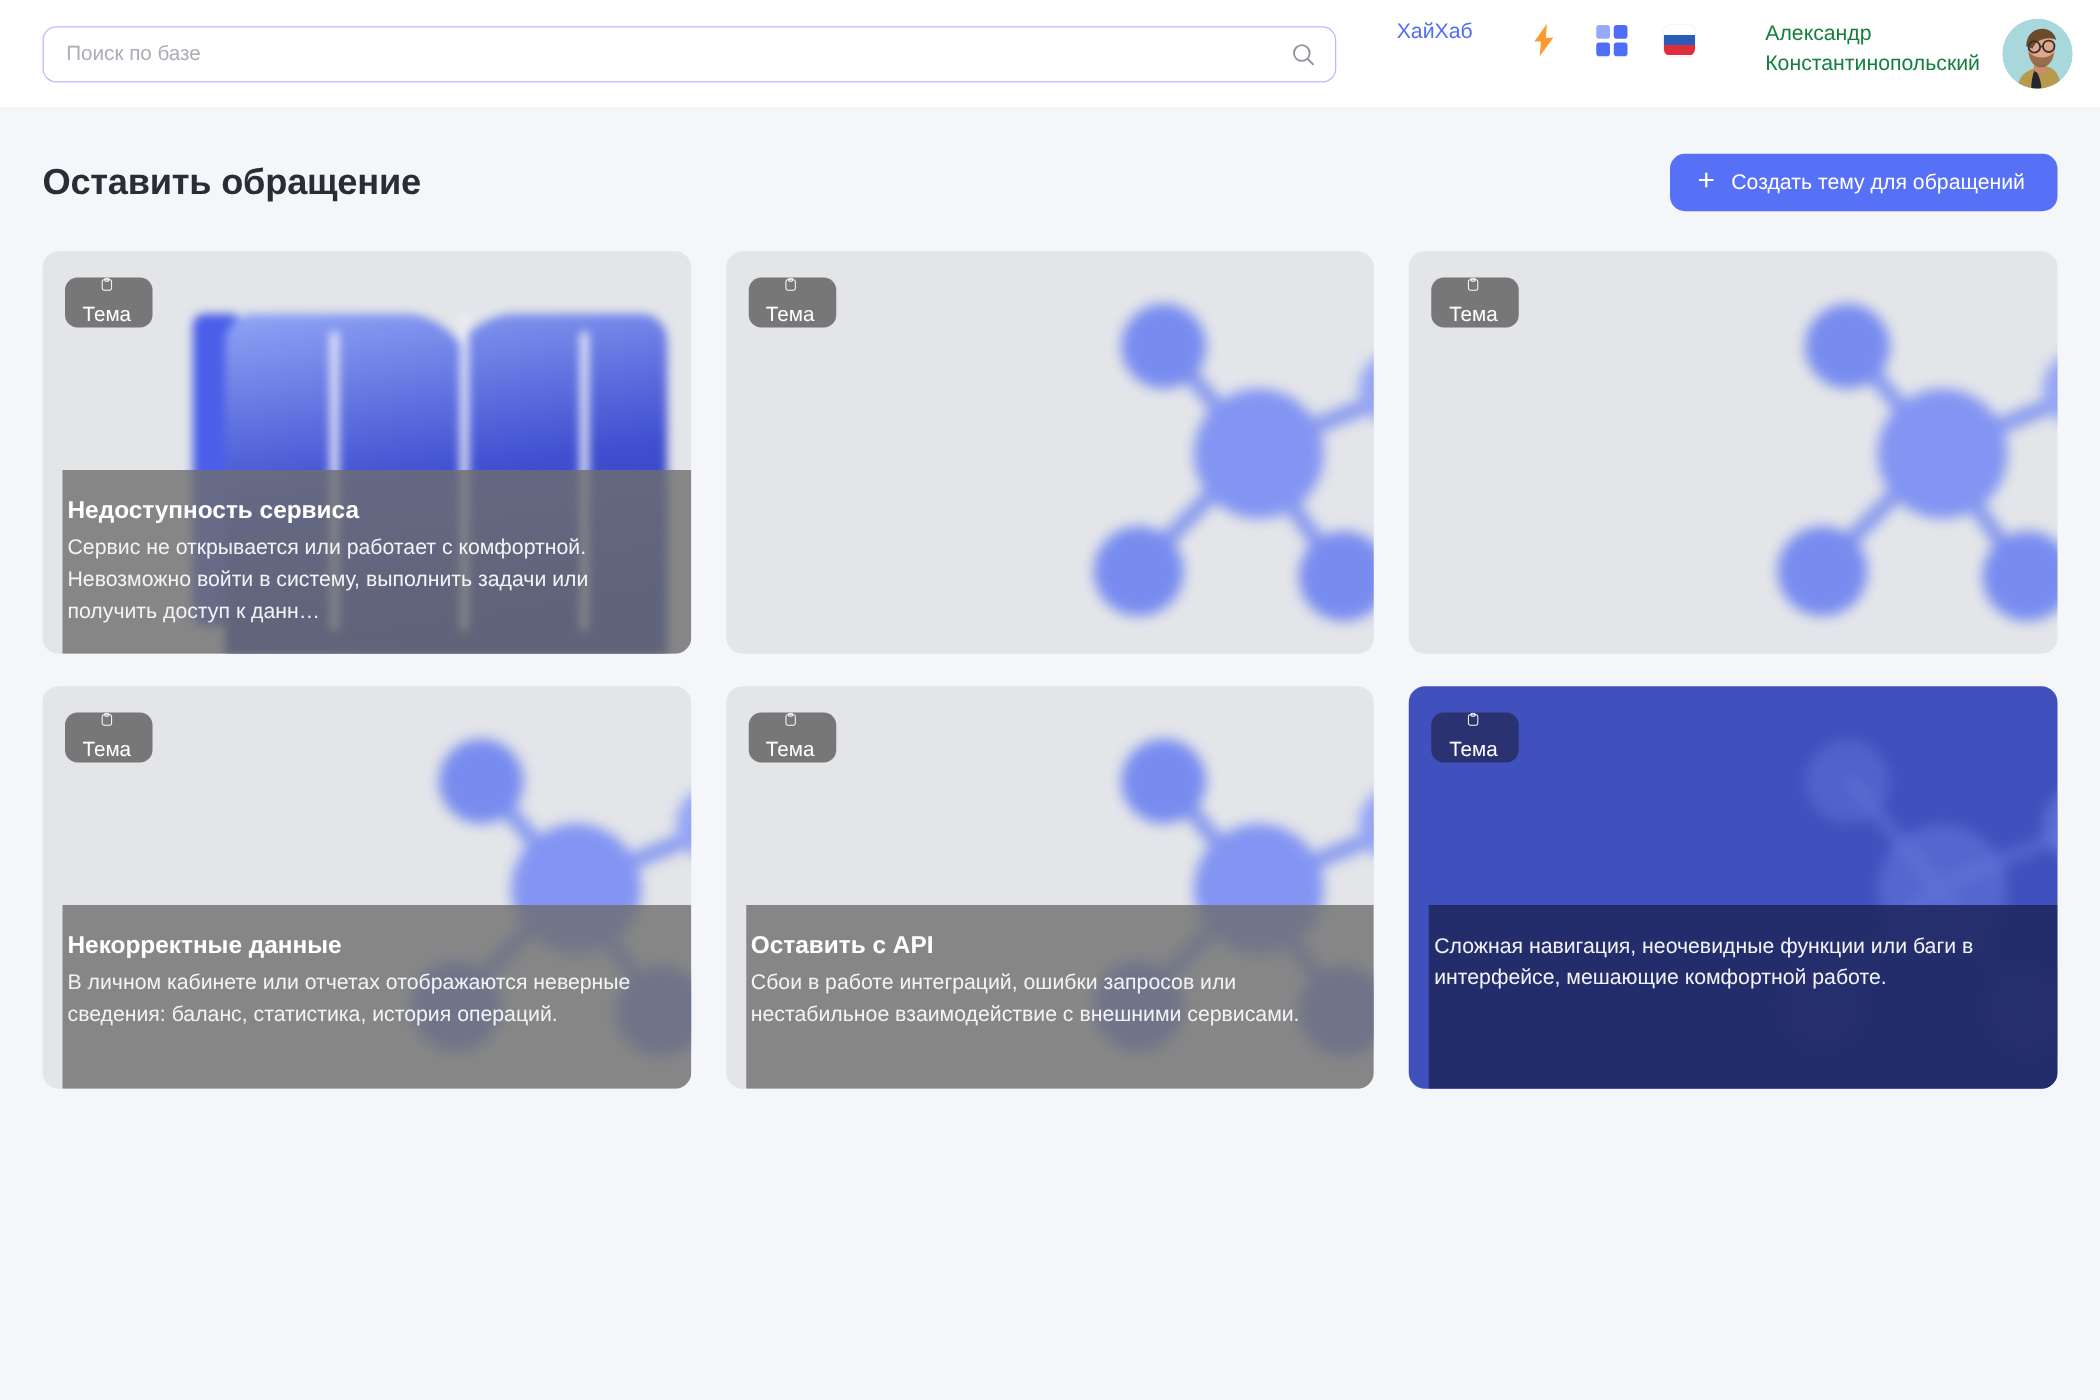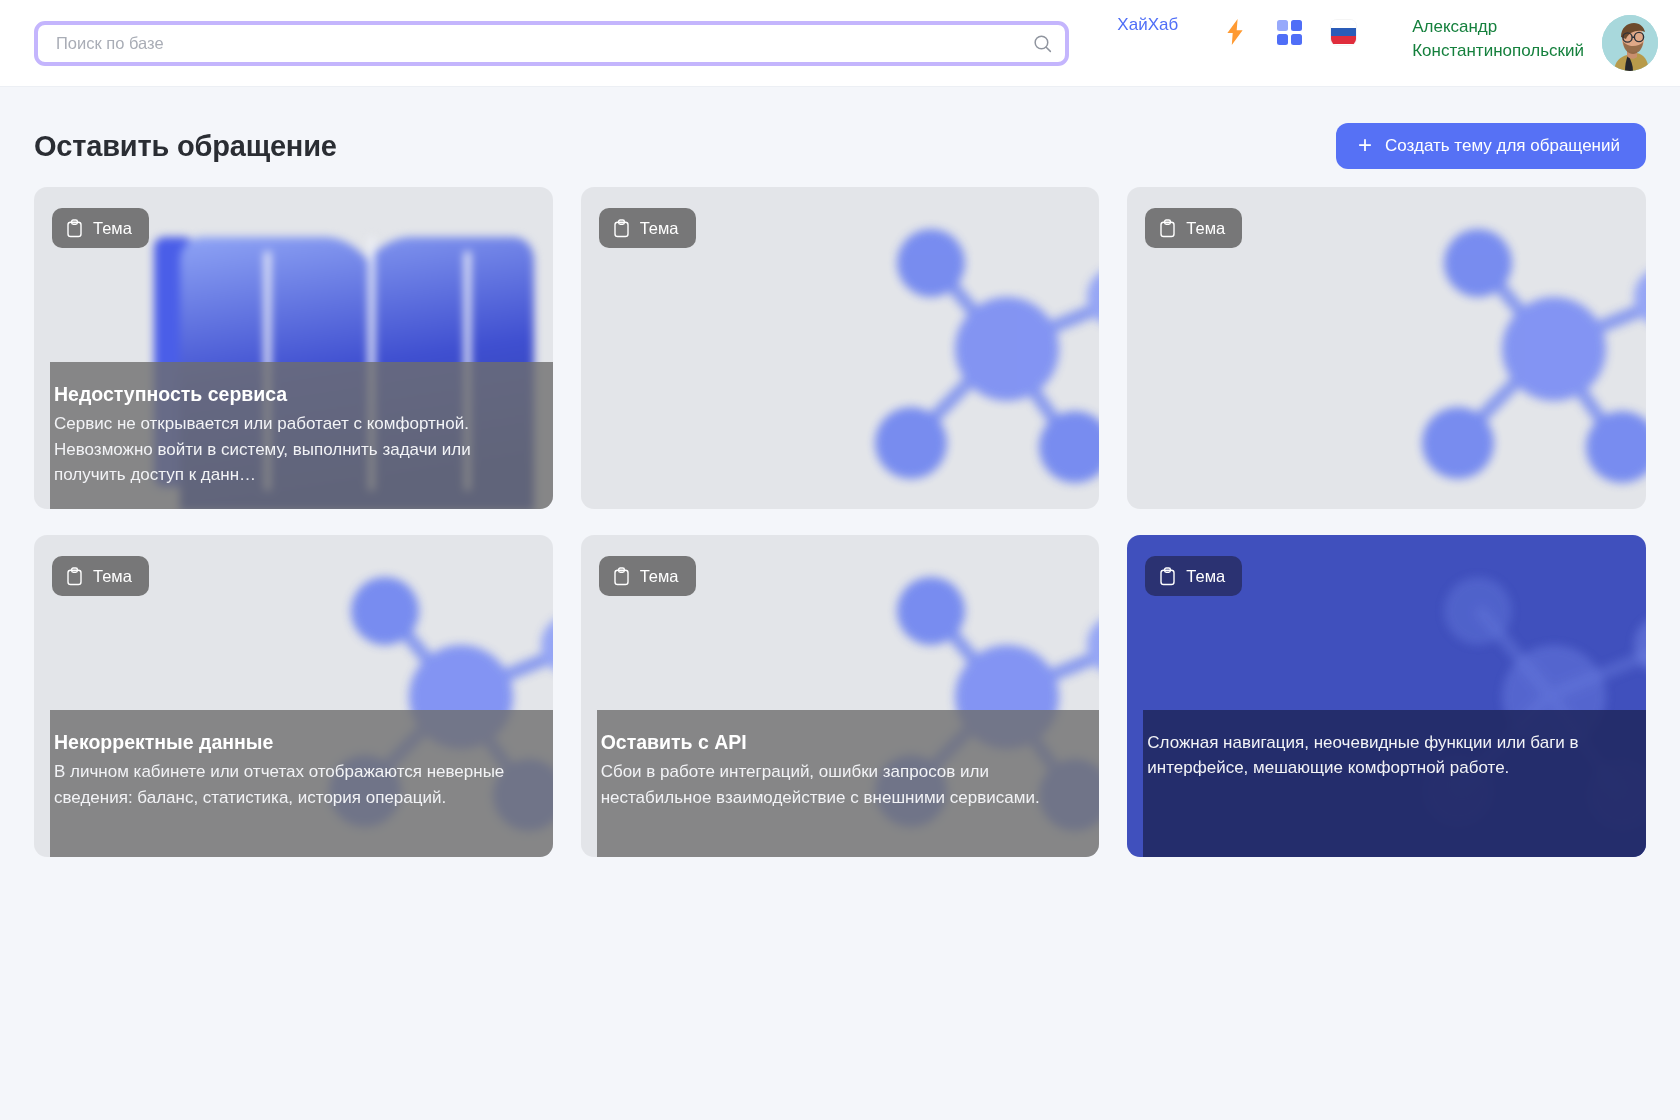--- a/index.html
+++ b/index.html
@@ -26,21 +26,21 @@
     position: relative;
   }
   .search-wrap {
     position: relative;
     width: 1035px;
     flex: 0 0 auto;
   }
   .search-input {
     width: 100%;
     height: 45px;
-    border: 4px solid #c4b5fd;
+    border: 1px solid #c4b5fd;
     border-radius: 11px;
     background: #fff;
     padding: 0 46px 0 18px;
     font-size: 16.5px;
     font-family: inherit;
     color: #8b5cf6;
     outline: none;
   }
   .search-input::placeholder { color: #a9adb6; }
   .search-icon {
@@ -116,21 +116,21 @@
     background: #9fd3d8;
     position: relative;
   }
 
   
   .page { padding: 36px 34px 0 34px; }
   .page-head {
     display: flex;
     align-items: center;
     justify-content: space-between;
-    margin-bottom: 18px;
+    margin-bottom: 32px;
   }
   .page-title {
     font-size: 29px;
     font-weight: 700;
     letter-spacing: -0.2px;
     color: #2a2d33;
     margin: 0;
   }
   .create-btn {
     display: inline-flex;
@@ -189,20 +189,21 @@
     left: 18px;
     display: inline-flex;
     align-items: center;
     gap: 10px;
     height: 40px;
     padding: 0 17px 0 14px;
     border-radius: 10px;
     background: rgba(104,104,104,.88);
     color: #fff;
     font-size: 16.5px;
+    flex-direction: column;
   }
   .card.active .badge { background: #2b3272; }
   .clip-icon { width: 17px; height: 19px; display:block; }
 
   .card .overlay {
     position: absolute;
     z-index: 2;
     left: 16px; right: 0; bottom: 0;
     background: rgba(110,110,110,.80);
     padding: 20px 21px 22px 4px;

